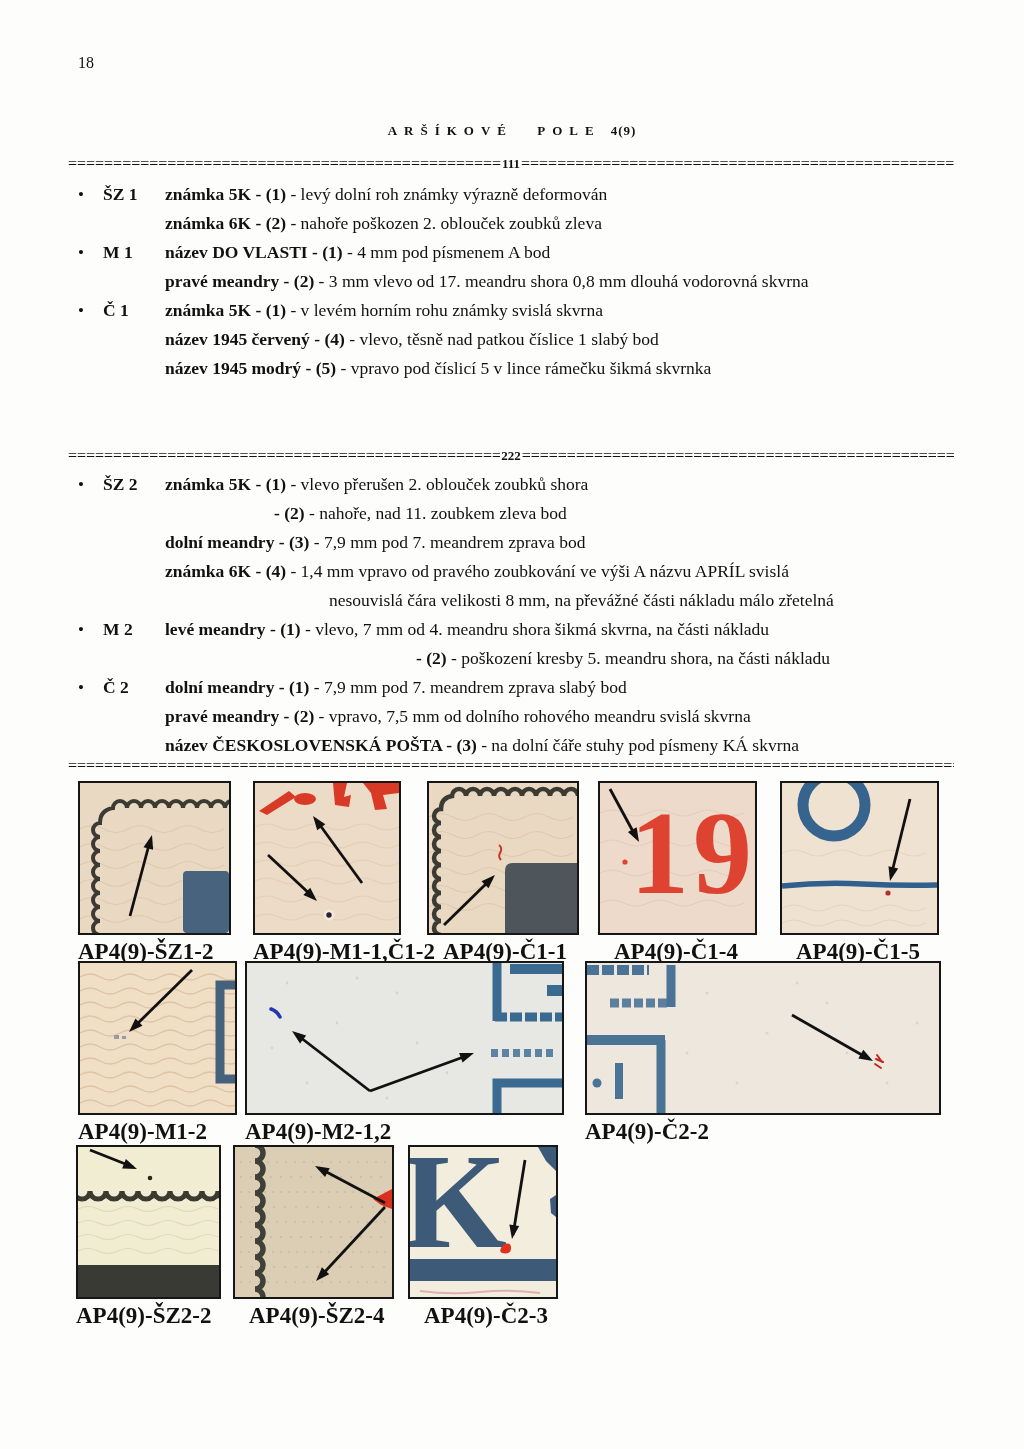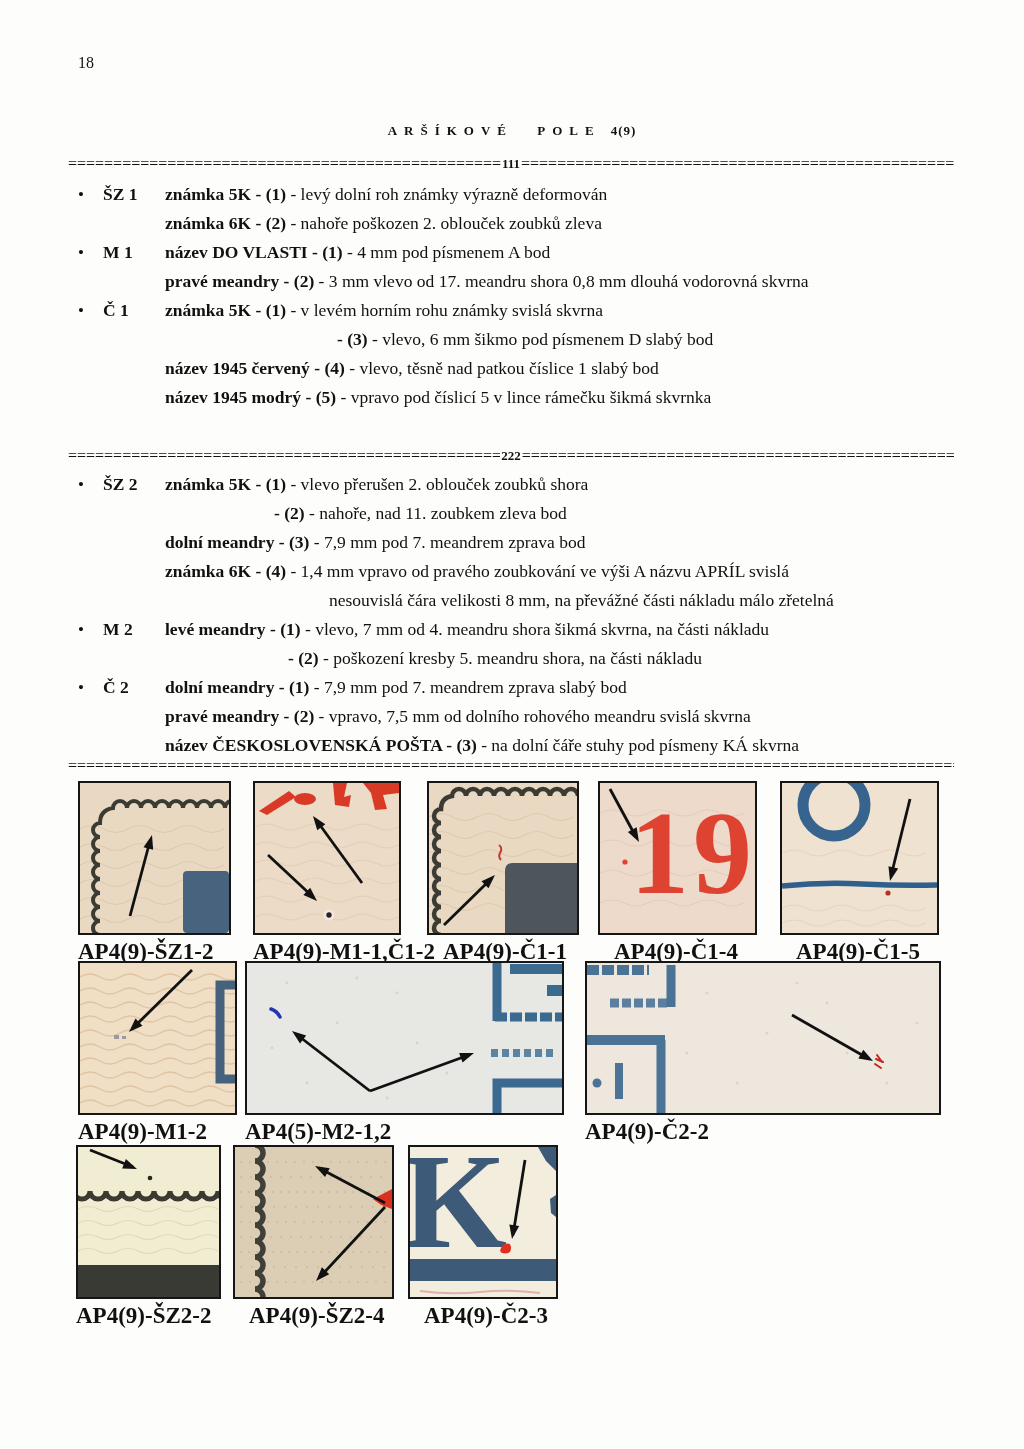--- a/index.html
+++ b/index.html
@@ -63,25 +63,20 @@
         <span class="content" style="padding-left: 0px;"><span class="b">pravé meandry - (2)</span> <span class="t">- 3 mm vlevo od 17. meandru shora 0,8 mm dlouhá vodorovná skvrna</span></span>
       </div>
       <div class="line">
         <span class="bullet">•</span>
         <span class="lbl">Č 1</span>
         <span class="content" style="padding-left: 0px;"><span class="b">známka 5K - (1)</span> <span class="t">- v levém horním rohu známky svislá skvrna</span></span>
       </div>
       <div class="line">
         <span class="bullet"></span>
         <span class="lbl"></span>
-        <span class="content" style="padding-left: 172px;"><span class="b">- (3)</span> <span class="t">- vlevo, 6 mm šikmo pod písmenem D slabý bod</span></span>
-      </div>
-      <div class="line">
-        <span class="bullet"></span>
-        <span class="lbl"></span>
         <span class="content" style="padding-left: 0px;"><span class="b">název 1945 červený - (4)</span> <span class="t">- vlevo, těsně nad patkou číslice 1 slabý bod</span></span>
       </div>
       <div class="line">
         <span class="bullet"></span>
         <span class="lbl"></span>
         <span class="content" style="padding-left: 0px;"><span class="b">název 1945 modrý - (5)</span> <span class="t">- vpravo pod číslicí 5 v lince rámečku šikmá skvrnka</span></span>
       </div>
     </div>
 
   <div class="sep" style="top:446px">
@@ -117,21 +112,21 @@
         <span class="content" style="padding-left: 164px;"><span class="b"></span> <span class="t">nesouvislá čára velikosti 8 mm, na převážné části nákladu málo zřetelná</span></span>
       </div>
       <div class="line">
         <span class="bullet">•</span>
         <span class="lbl">M 2</span>
         <span class="content" style="padding-left: 0px;"><span class="b">levé meandry - (1)</span> <span class="t">- vlevo, 7 mm od 4. meandru shora šikmá skvrna, na části nákladu</span></span>
       </div>
       <div class="line">
         <span class="bullet"></span>
         <span class="lbl"></span>
-        <span class="content" style="padding-left: 123px;"><span class="b">- (2)</span> <span class="t">- poškození kresby 5. meandru shora, na části nákladu</span></span>
+        <span class="content" style="padding-left: 123px; text-align: center;"><span class="b">- (2)</span> <span class="t">- poškození kresby 5. meandru shora, na části nákladu</span></span>
       </div>
       <div class="line">
         <span class="bullet">•</span>
         <span class="lbl">Č 2</span>
         <span class="content" style="padding-left: 0px;"><span class="b">dolní meandry - (1)</span> <span class="t">- 7,9 mm pod 7. meandrem zprava slabý bod</span></span>
       </div>
       <div class="line">
         <span class="bullet"></span>
         <span class="lbl"></span>
         <span class="content" style="padding-left: 0px;"><span class="b">pravé meandry - (2)</span> <span class="t">- vpravo, 7,5 mm od dolního rohového meandru svislá skvrna</span></span>
@@ -312,21 +307,21 @@
       <path d="M24,46 q6,2 9,8" stroke="#2336b2" stroke-width="3.5" stroke-linecap="round" fill="none"></path>
       <g stroke="#111" fill="#111">
         <line x1="123" y1="128" x2="49" y2="71" stroke-width="2.8"></line>
         <polygon points="0,0 -14,5 -14,-5" transform="translate(45,68) rotate(-142.4)" stroke="none"></polygon>
       </g>
       <g stroke="#111" fill="#111">
         <line x1="123" y1="128" x2="222" y2="92" stroke-width="2.8"></line>
         <polygon points="0,0 -14,5 -14,-5" transform="translate(227,90) rotate(-20.1)" stroke="none"></polygon>
       </g>
     </svg>
-    <div class="figcap">AP4(5)-M2-1,2</div>
+    <div class="figcap">AP4(9)-M2-1,2</div>
   </div>
 
   <div class="fig" style="left:585px;top:961px">
     <svg width="352" height="150" viewBox="0 0 352 150">
       <rect width="352" height="150" fill="#eee7de"></rect>
       <g fill="#ded4c6">
         <circle cx="120" cy="30" r="1.5"></circle>
           <circle cx="180" cy="70" r="1.5"></circle>
           <circle cx="240" cy="40" r="1.5"></circle>
         <circle cx="300" cy="120" r="1.5"></circle>

